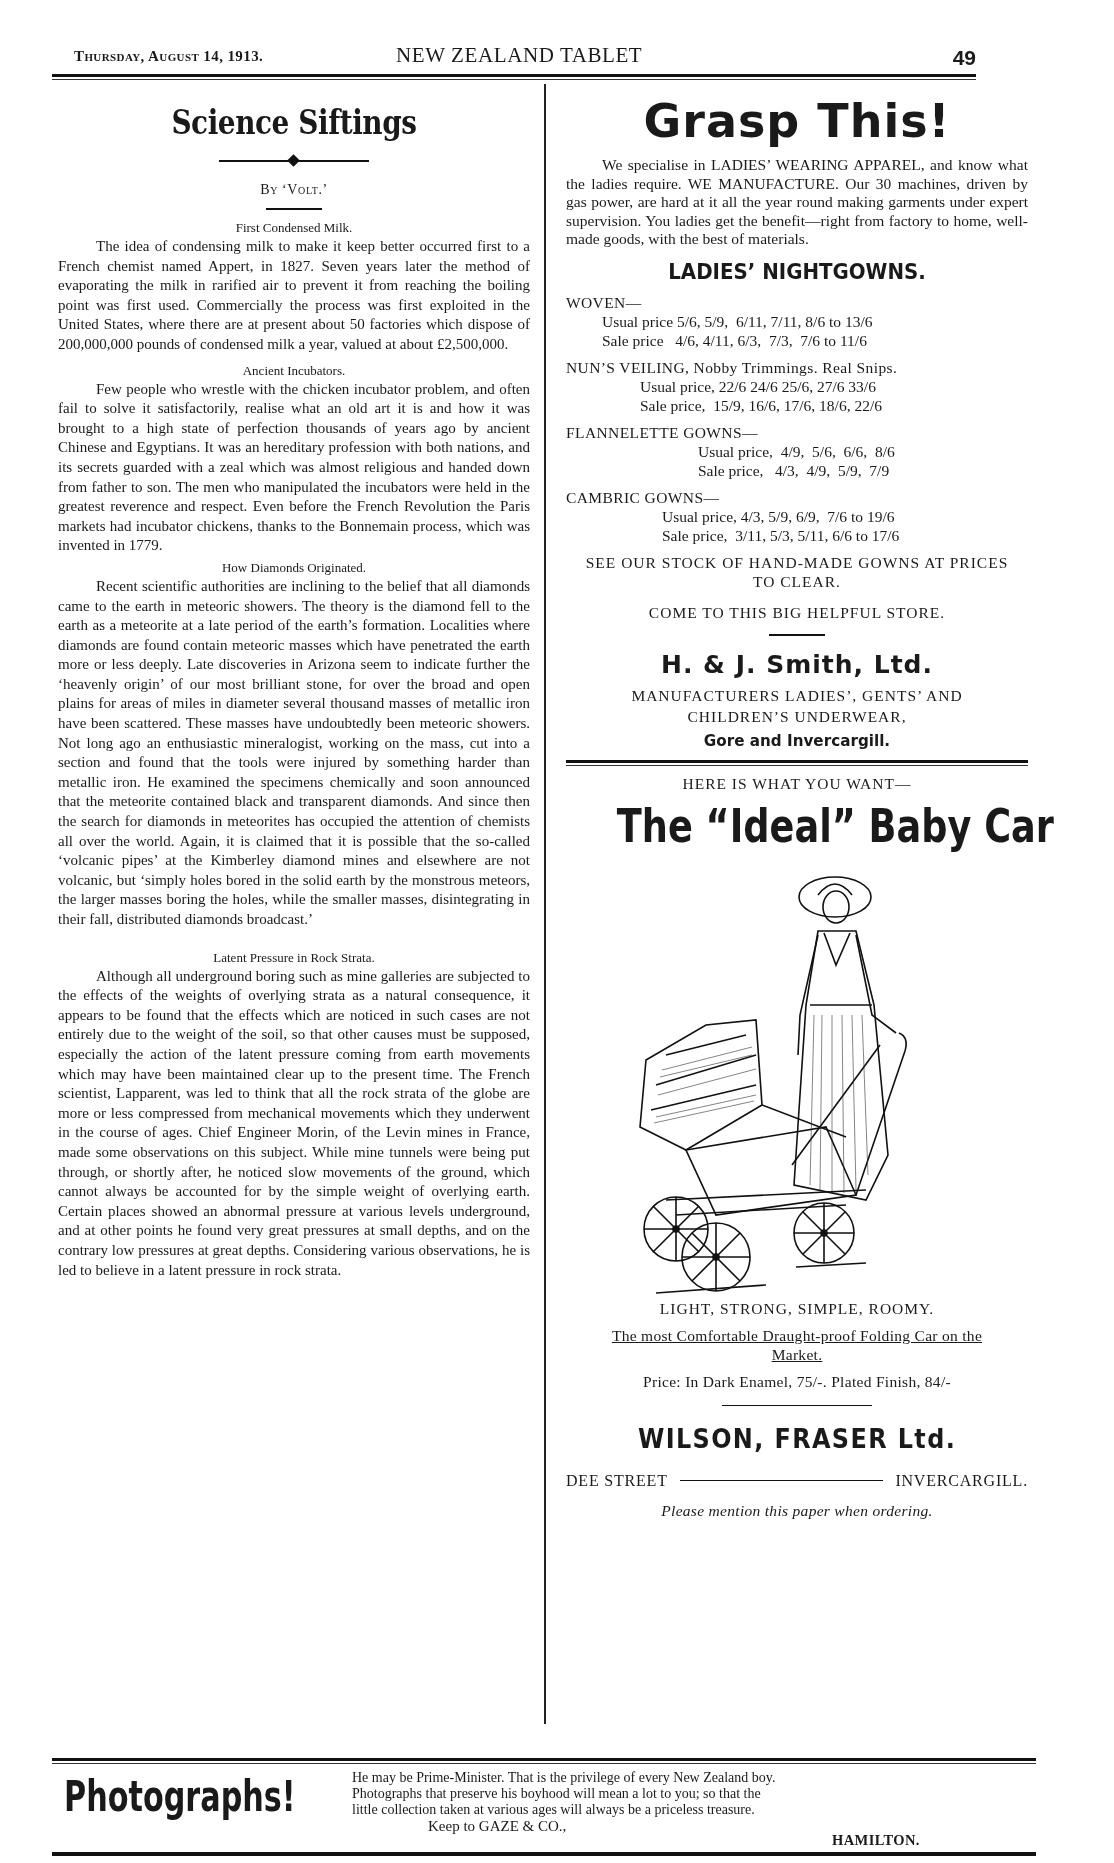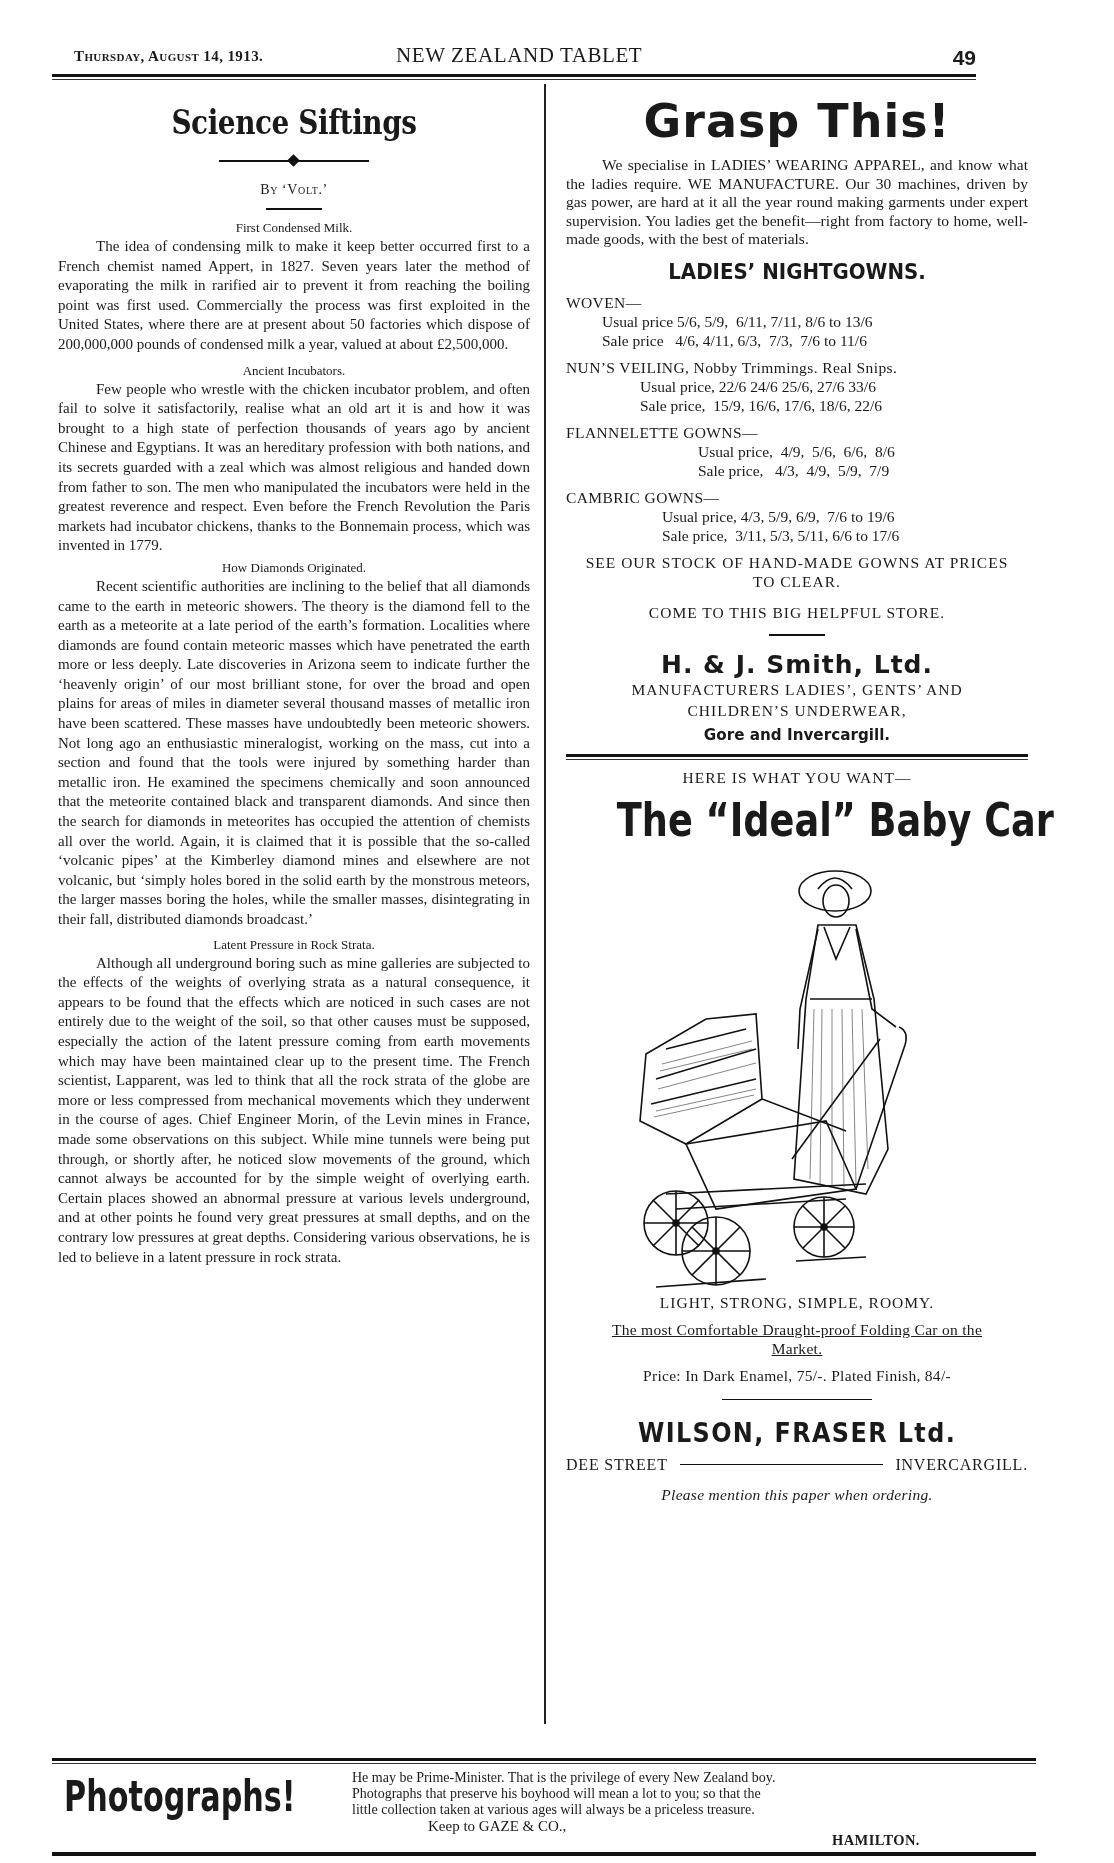--- a/index.html
+++ b/index.html
@@ -35,21 +35,21 @@
   .price-row { font-size: 15.5px; line-height: 19px; white-space: pre; }
   .block { margin-top: 8px; }
   .center { text-align: center; }
   .caps { font-size: 15.5px; line-height: 19px; letter-spacing: 1px; }
   .smith { text-align: center; font-family: "DejaVu Sans", sans-serif; font-weight: bold; font-size: 25px; letter-spacing: 1px; margin-top: 14px; }
   .gore { text-align: center; font-family: "DejaVu Sans", sans-serif; font-weight: bold; font-size: 16.5px; transform: scaleX(0.92); margin-top: 4px; }
   .rule-heavy { height: 6px; border-top: 3px solid #111; border-bottom: 1px solid #333; margin-top: 10px; }
   .baby-title { text-align: center; font-family: "DejaVu Sans", sans-serif; font-weight: bold; font-size: 47px; transform: scaleX(0.78); transform-origin: center; letter-spacing: 0px; margin-top: 4px; line-height: 58px; white-space: nowrap; }
   .illus { position: relative; height: 450px; }
   .wilson { text-align: center; font-family: "DejaVu Sans", sans-serif; font-weight: bold; font-size: 26px; letter-spacing: 1.5px; margin-top: 18px; transform: scaleX(0.92); }
-  .dee { display: flex; justify-content: flex-end; align-items: center; font-size: 16px; letter-spacing: 0.8px; margin-top: 8px; }
+  .dee { display: flex; justify-content: flex-end; align-items: center; font-size: 16px; letter-spacing: 0.8px; margin-top: 18px; }
   .dee .dash { flex: 1; height: 1px; background: #111; margin: 0 12px; }
   .italic-note { text-align: center; font-style: italic; font-size: 15.5px; margin-top: 12px; letter-spacing: 0.3px; }
 
   
   .footer-rule-top { position: absolute; left: 52px; top: 1758px; width: 984px; height: 6px; border-top: 3px solid #111; border-bottom: 1px solid #333; }
   .footer-ad { position: absolute; left: 52px; top: 1768px; width: 984px; height: 80px; }
   .photos { position: absolute; left: 12px; top: 4px; font-family: "DejaVu Sans", sans-serif; font-weight: bold; font-size: 42px; transform: scaleX(0.72); transform-origin: left center; letter-spacing: 0px; }
   .photo-text { position: absolute; left: 300px; top: 2px; width: 600px; font-size: 14px; line-height: 16px; }
   .keep { position: absolute; left: 376px; top: 50px; font-size: 15px; font-weight: normal; }
   .hamilton { position: absolute; left: 780px; top: 64px; font-size: 14.5px; font-weight: bold; letter-spacing: 0.4px; }
@@ -76,21 +76,21 @@
 
   <div class="sub">First Condensed Milk.</div>
   <p class="para">The idea of condensing milk to make it keep better occurred first to a French chemist named Appert, in 1827. Seven years later the method of evaporating the milk in rarified air to prevent it from reaching the boiling point was first used. Commercially the process was first exploited in the United States, where there are at present about 50 factories which dispose of 200,000,000 pounds of condensed milk a year, valued at about £2,500,000.</p>
 
   <div class="sub" style="margin-top:6px;">Ancient Incubators.</div>
   <p class="para">Few people who wrestle with the chicken incubator problem, and often fail to solve it satisfactorily, realise what an old art it is and how it was brought to a high state of perfection thousands of years ago by ancient Chinese and Egyptians. It was an hereditary profession with both nations, and its secrets guarded with a zeal which was almost religious and handed down from father to son. The men who manipulated the incubators were held in the greatest reverence and respect. Even before the French Revolution the Paris markets had incubator chickens, thanks to the Bonnemain process, which was invented in 1779.</p>
 
   <div class="sub" style="margin-top:2px;">How Diamonds Originated.</div>
   <p class="para">Recent scientific authorities are inclining to the belief that all diamonds came to the earth in meteoric showers. The theory is the diamond fell to the earth as a meteorite at a late period of the earth’s formation. Localities where diamonds are found contain meteoric masses which have penetrated the earth more or less deeply. Late discoveries in Arizona seem to indicate further the ‘heavenly origin’ of our most brilliant stone, for over the broad and open plains for areas of miles in diameter several thousand masses of metallic iron have been scattered. These masses have undoubtedly been meteoric showers. Not long ago an enthusiastic mineralogist, working on the mass, cut into a section and found that the tools were injured by something harder than metallic iron. He examined the specimens chemically and soon announced that the meteorite contained black and transparent diamonds. And since then the search for diamonds in meteorites has occupied the attention of chemists all over the world. Again, it is claimed that it is possible that the so-called ‘volcanic pipes’ at the Kimberley diamond mines and elsewhere are not volcanic, but ‘simply holes bored in the solid earth by the monstrous meteors, the larger masses boring the holes, while the smaller masses, disintegrating in their fall, distributed diamonds broadcast.’</p>
 
-  <div class="sub" style="margin-top:5px;">Latent Pressure in Rock Strata.</div>
+  <div class="sub" style="margin-top:18px;">Latent Pressure in Rock Strata.</div>
   <p class="para">Although all underground boring such as mine galleries are subjected to the effects of the weights of overlying strata as a natural consequence, it appears to be found that the effects which are noticed in such cases are not entirely due to the weight of the soil, so that other causes must be supposed, especially the action of the latent pressure coming from earth movements which may have been maintained clear up to the present time. The French scientist, Lapparent, was led to think that all the rock strata of the globe are more or less compressed from mechanical movements which they underwent in the course of ages. Chief Engineer Morin, of the Levin mines in France, made some observations on this subject. While mine tunnels were being put through, or shortly after, he noticed slow movements of the ground, which cannot always be accounted for by the simple weight of overlying earth. Certain places showed an abnormal pressure at various levels underground, and at other points he found very great pressures at small depths, and on the contrary low pressures at great depths. Considering various observations, he is led to believe in a latent pressure in rock strata.</p>
 </div>
 
 <div class="right">
 
   <div>
     <div class="grasp">Grasp This!</div>
     <p class="intro">We specialise in LADIES’ WEARING APPAREL, and know what the ladies require. WE MANUFACTURE. Our 30 machines, driven by gas power, are hard at it all the year round making garments under expert supervision. You ladies get the benefit—right from factory to home, well-made goods, with the best of materials.</p>
     <div class="nightgowns">LADIES’ NIGHTGOWNS.</div>
 
@@ -112,21 +112,21 @@
     <div class="block">
       <div class="cat">CAMBRIC GOWNS—</div>
       <div class="price-row" style="padding-left:96px;">Usual price, 4/3, 5/9, 6/9,  7/6 to 19/6</div>
       <div class="price-row" style="padding-left:96px;">Sale price,  3/11, 5/3, 5/11, 6/6 to 17/6</div>
     </div>
 
     <div class="caps center block" style="padding:0 10px;">SEE OUR STOCK OF HAND-MADE GOWNS AT PRICES TO CLEAR.</div>
     <div class="caps center" style="margin-top:12px;">COME TO THIS BIG HELPFUL STORE.</div>
     <div class="short-rule" style="margin-top:12px;"></div>
     <div class="smith">H. &amp; J. Smith, Ltd.</div>
-    <div class="caps center" style="padding:0 14px; line-height:21px;">MANUFACTURERS LADIES’, GENTS’ AND CHILDREN’S UNDERWEAR,</div>
+    <div class="caps center" style="margin-top:6px; padding:0 14px; line-height:21px;">MANUFACTURERS LADIES’, GENTS’ AND CHILDREN’S UNDERWEAR,</div>
     <div class="gore">Gore and Invercargill.</div>
   </div>
 
   <div class="rule-heavy"></div>
 
   <div>
     <div class="caps center" style="margin-top:8px;">HERE IS WHAT YOU WANT—</div>
     <div class="baby-title">The “Ideal” Baby Car</div>
 
     <div class="illus">

